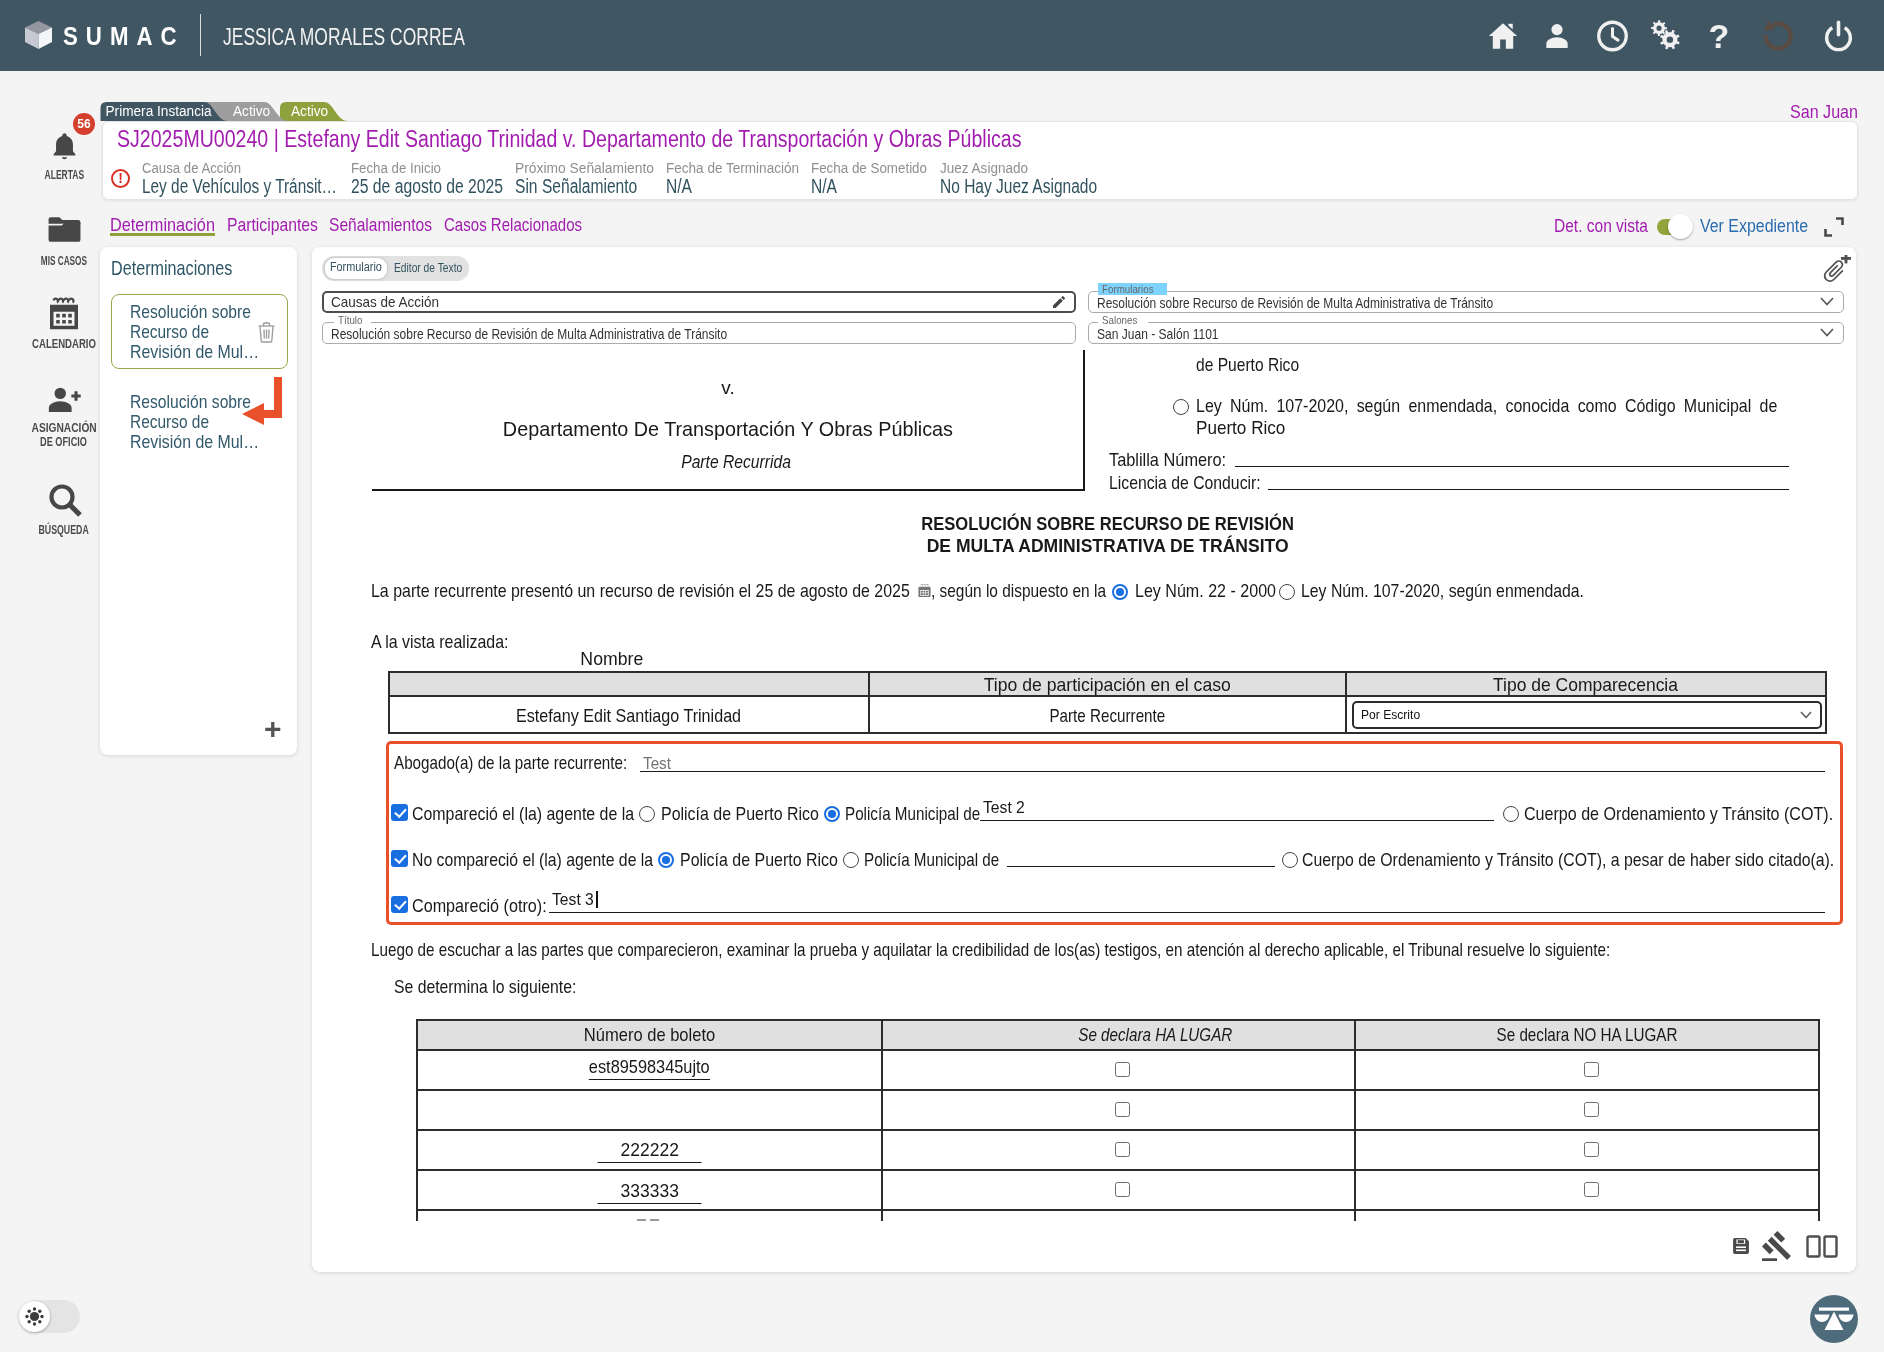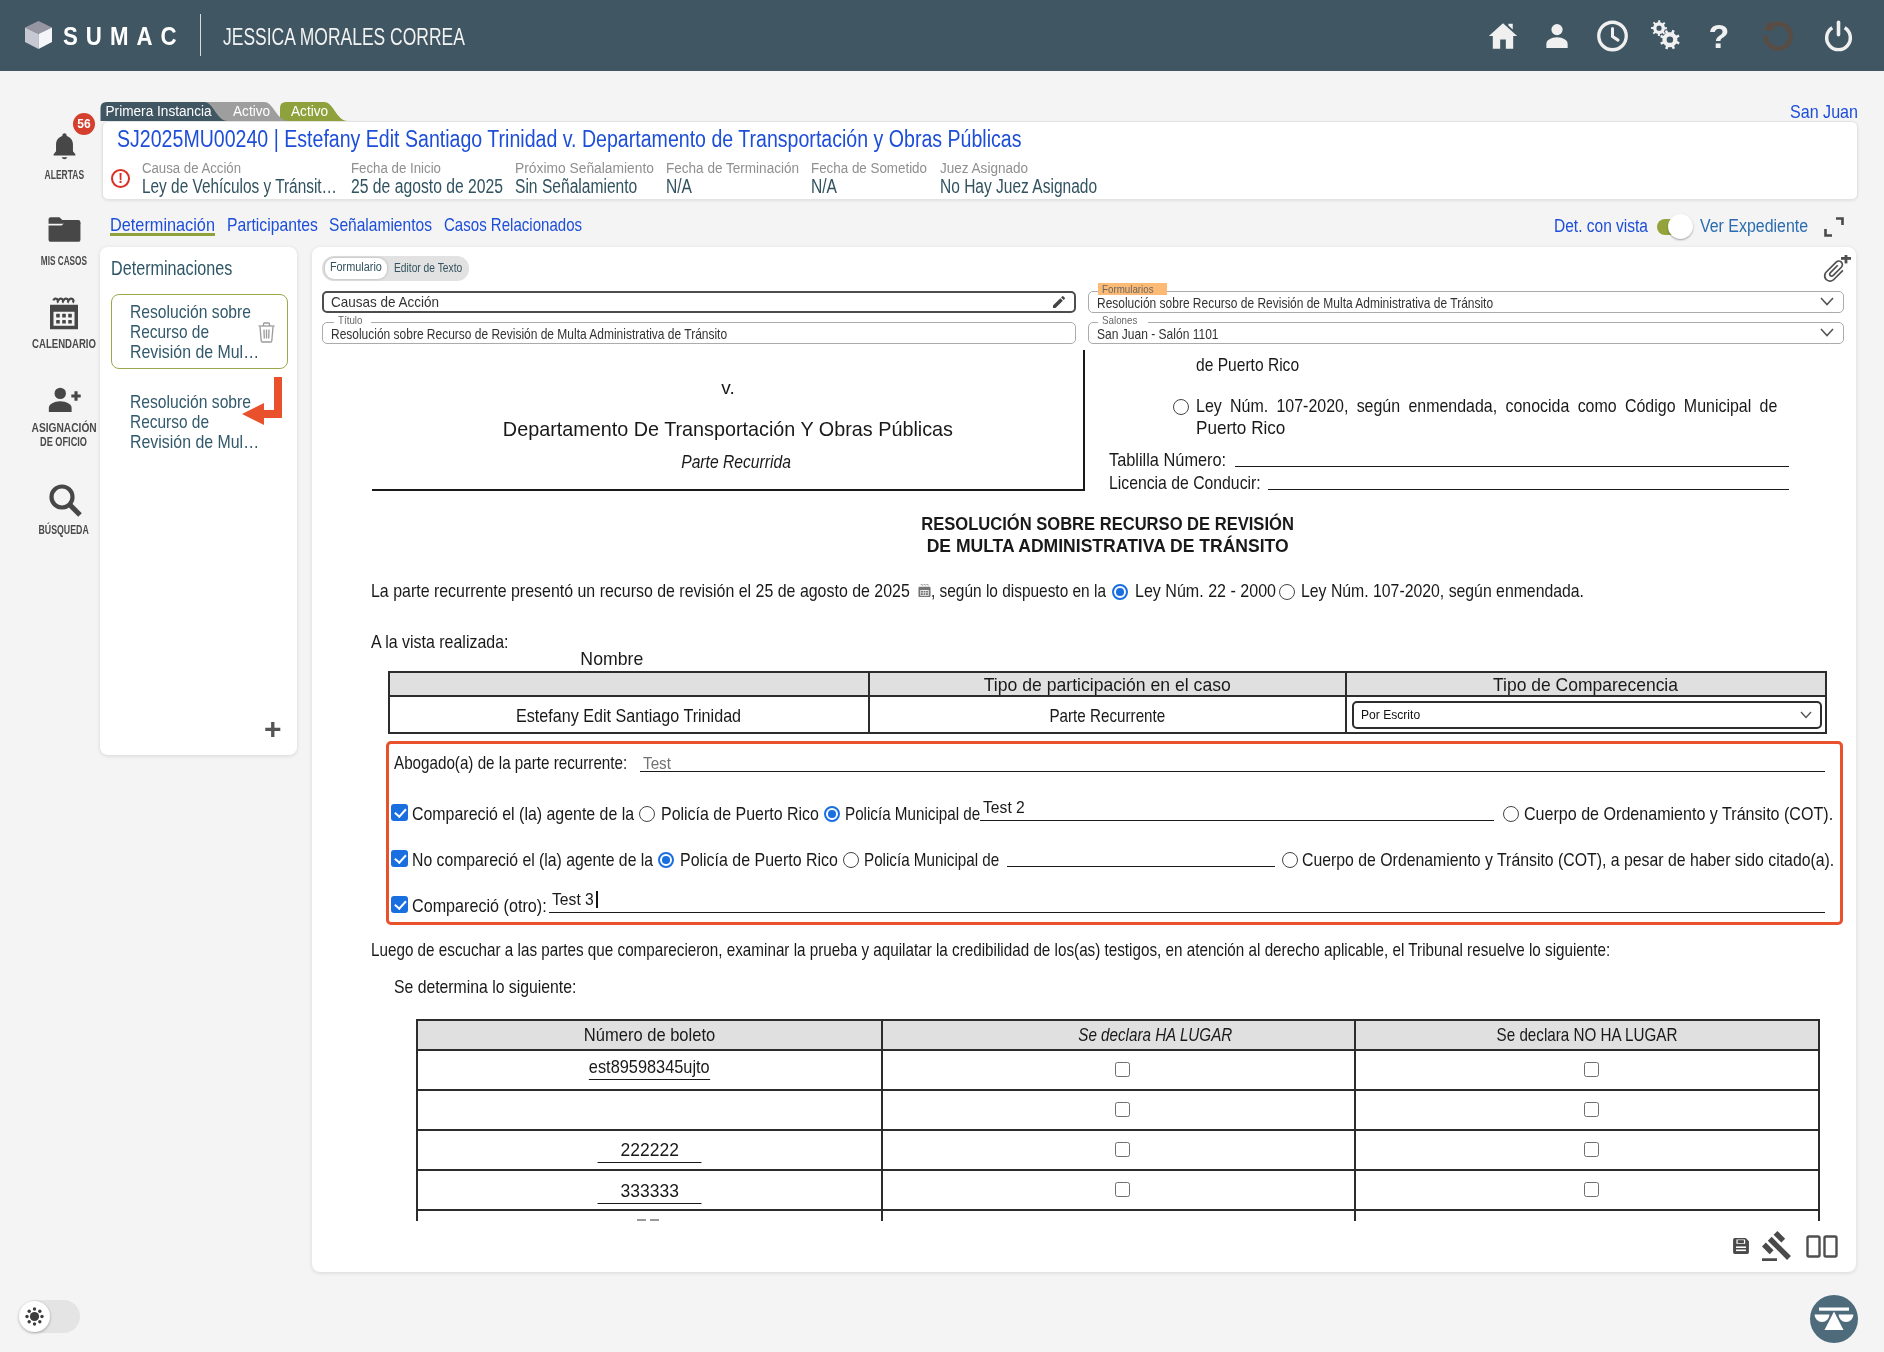--- a/index.html
+++ b/index.html
@@ -2,21 +2,21 @@
 <html><head>
 <meta charset="utf-8">
 <style>
   * { margin:0; padding:0; box-sizing:border-box; }
   html,body { width:1884px; height:1352px; overflow:hidden; }
   body { font-family:"Liberation Sans", sans-serif; background:#f4f4f4; position:relative; }
   .abs { position:absolute !important; }
   .sx { display:inline-block; transform-origin:0 50%; white-space:nowrap; }
   .ctr { text-align:center; }
   .ctr > span { display:inline-block; transform-origin:center; white-space:nowrap; }
-  .slate { color:#1d4ed8;text-align:center; }
+  .slate { color:#a21caf;text-align:center; }
   .card { background:#fff; border-radius:8px; box-shadow:0 1px 4px rgba(0,0,0,0.12); }
   .doc { color:#191919; font-size:19px; }
   .cbx { display:inline-block; width:17px; height:17px; background:#1a6fe0; border-radius:3px; position:relative; }
   .cbx::after { content:""; position:absolute; left:5.5px; top:2px; width:4.5px; height:9px; border:solid #fff; border-width:0 2.2px 2.2px 0; transform:rotate(42deg); }
   .rad { display:inline-block; width:16px; height:16px; border:1.5px solid #444; border-radius:50%; background:#fff; }
   .radsel { display:inline-block; width:16px; height:16px; border:2px solid #1a6fe0; border-radius:50%; position:relative; background:#fff; }
   .radsel::after { content:""; position:absolute; left:2.2px; top:2.2px; width:7.6px; height:7.6px; background:#1a6fe0; border-radius:50%; }
   .ul { border-bottom:1.5px solid #191919; position:absolute; }
   svg { display:block; }
 </style>
@@ -188,21 +188,21 @@
 <div class="abs" style="left:322px;top:291px;width:754px;height:22px;border:2px solid #4d4d4d;border-radius:5px;"></div>
 <div class="abs" style="left:331px;top:294px;font-size:14.5px;color:#333;"><span class="sx" style="transform:scaleX(0.93);">Causas de Acción</span></div>
 <svg class="abs" style="left:1051px;top:294px;" width="16" height="16" viewBox="0 0 24 24" fill="#444">
   <path d="M3 17.2 V21 h3.8 L17.8 10 L14 6.2 Z M20.7 7.04 a1 1 0 0 0 0 -1.41 L18.37 3.29 a1 1 0 0 0 -1.41 0 L15.13 5.12 L18.88 8.87 Z"></path>
 </svg>
 <div class="abs" style="left:322px;top:322px;width:754px;height:22px;border:1px solid #ababab;border-radius:5px;"></div>
 <div class="abs" style="left:334px;top:314px;font-size:11.5px;color:#666;background:#fff;padding:0 4px;"><span class="sx" style="transform:scaleX(0.85);">Título</span></div>
 <div class="abs" style="left:331px;top:326px;font-size:14.5px;color:#333;"><span class="sx" style="transform:scaleX(0.826);">Resolución sobre Recurso de Revisión de Multa Administrativa de Tránsito</span></div>
 
 <div class="abs" style="left:1088px;top:291px;width:756px;height:22px;border:1px solid #ababab;border-radius:5px;"></div>
-<div class="abs" style="left:1098px;top:283px;font-size:11.5px;color:#666;background:#fdba74;padding:0 4px;"><span class="sx" style="transform:scaleX(0.85);">Formularios</span></div>
+<div class="abs" style="left:1098px;top:283px;font-size:11.5px;color:#666;background:#7dd3fc;padding:0 4px;"><span class="sx" style="transform:scaleX(0.85);">Formularios</span></div>
 <div class="abs" style="left:1097px;top:295px;font-size:14.5px;color:#333;"><span class="sx" style="transform:scaleX(0.826);">Resolución sobre Recurso de Revisión de Multa Administrativa de Tránsito</span></div>
 <svg class="abs" style="left:1820px;top:297px;" width="14" height="9" viewBox="0 0 14 9" fill="none" stroke="#555" stroke-width="1.6">
     <path d="M1 1 L7 7.5 L13 1"></path>
   </svg>
 <div class="abs" style="left:1088px;top:322px;width:756px;height:22px;border:1px solid #ababab;border-radius:5px;"></div>
 <div class="abs" style="left:1098px;top:314px;font-size:11.5px;color:#666;background:#fff;padding:0 4px;"><span class="sx" style="transform:scaleX(0.85);">Salones</span></div>
 <div class="abs" style="left:1097px;top:326px;font-size:14.5px;color:#333;"><span class="sx" style="transform:scaleX(0.83);">San Juan - Salón 1101</span></div>
 <svg class="abs" style="left:1820px;top:328px;" width="14" height="9" viewBox="0 0 14 9" fill="none" stroke="#555" stroke-width="1.6">
     <path d="M1 1 L7 7.5 L13 1"></path>
   </svg>

